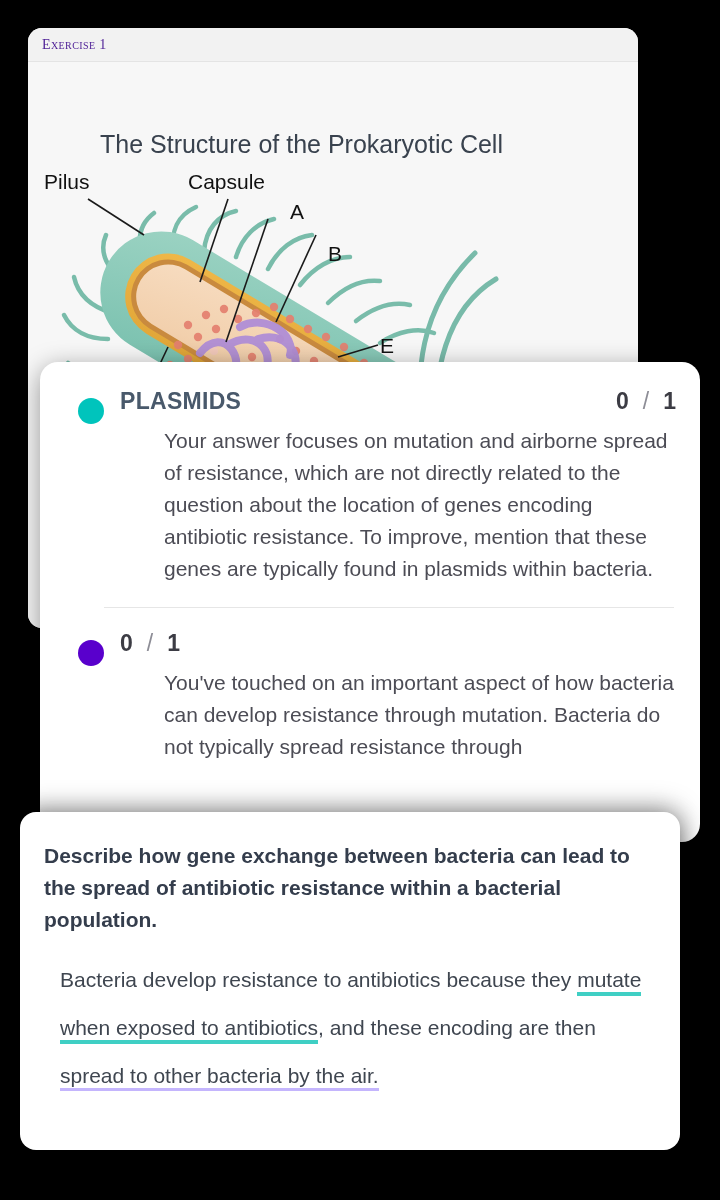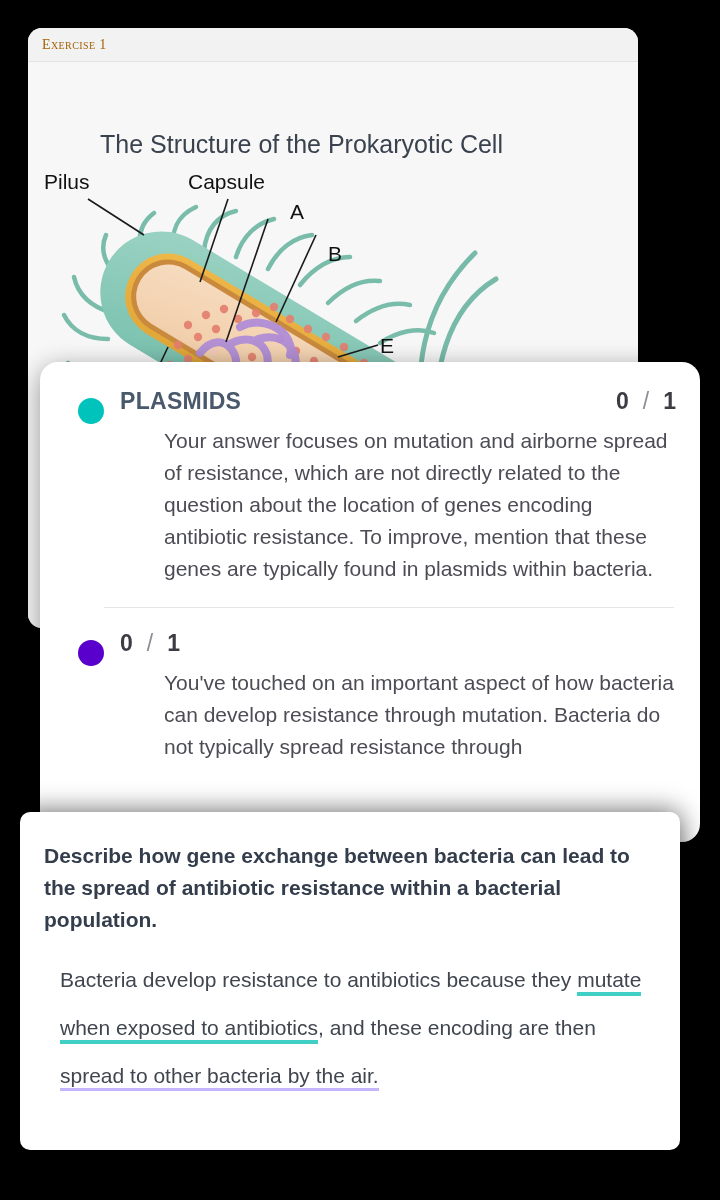--- a/index.html
+++ b/index.html
@@ -34,21 +34,21 @@
   .exercise-header {
     height: 34px;
     background: #f2f2f2;
     border-bottom: 1px solid #e4e4e4;
     display: flex;
     align-items: center;
     padding: 0 14px;
   }
   .exercise-label {
     font-size: 14px;
-    color: #a16207;
+    color: #4c1d95;
     font-variant: small-caps;
     letter-spacing: 0.4px;
     font-family: "Liberation Serif", serif;
   }
   .exercise-body {
     position: relative;
     height: 566px;
     background: #f7f7f7;
   }
   .diagram-title {
@@ -130,21 +130,21 @@
   }
 
   
   .answer-card {
     position: absolute;
     left: 20px;
     top: 812px;
     width: 660px;
     height: 338px;
     background: #ffffff;
-    border-radius: 10px;
+    border-radius: 16px;
     box-shadow: 0 -4px 26px rgba(0,0,0,0.35), 0 8px 26px rgba(0,0,0,0.45);
     padding: 28px 26px 0 24px;
     overflow: hidden;
   }
   .question-text {
     font-size: 21px;
     font-weight: bold;
     line-height: 32px;
     color: #343d4c;
   }

